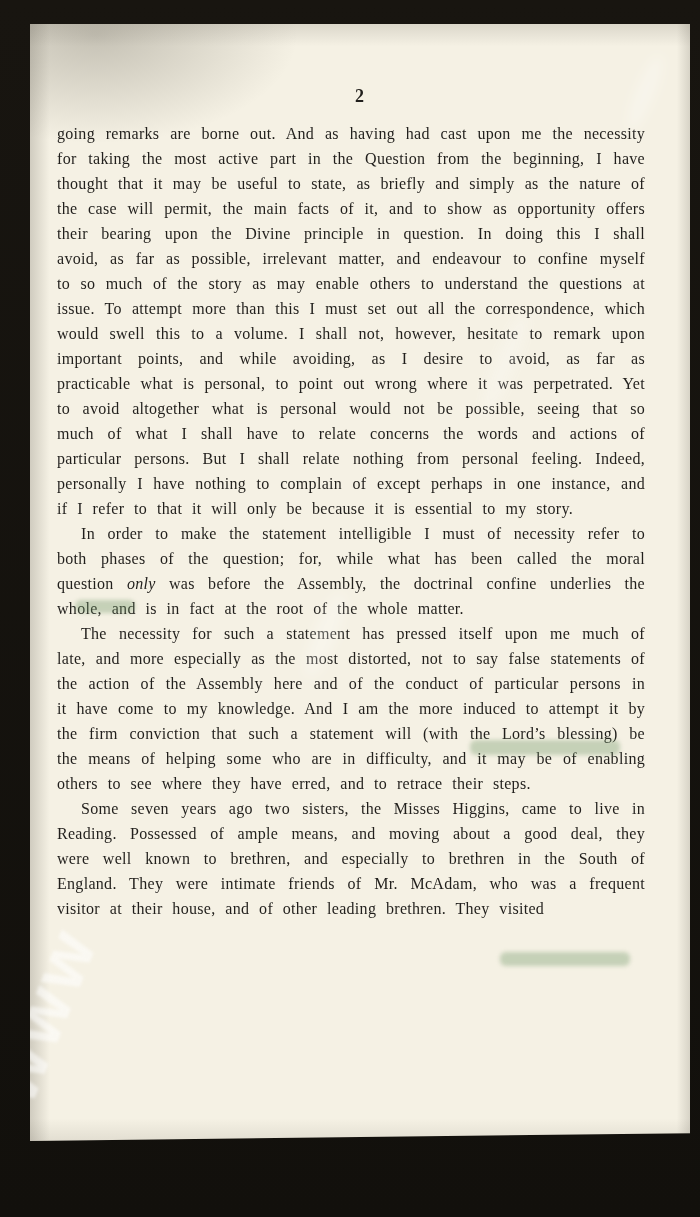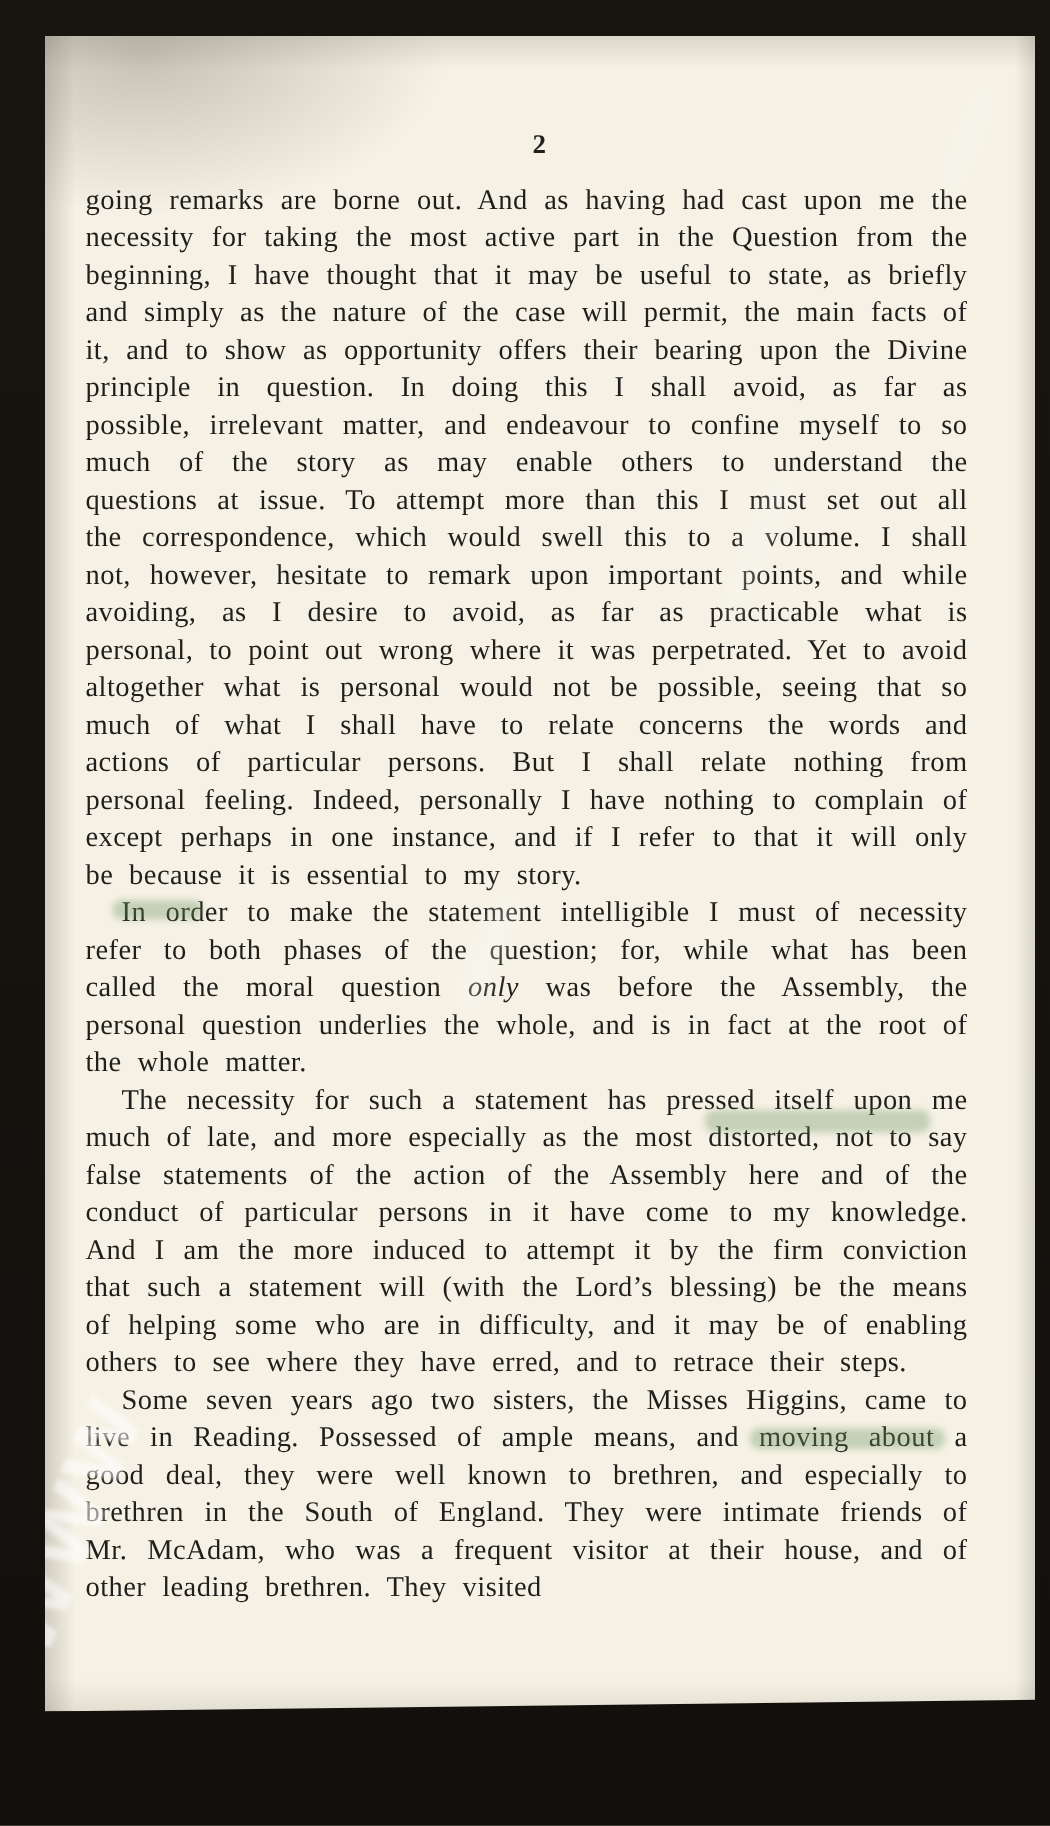--- a/index.html
+++ b/index.html
@@ -38,21 +38,21 @@
     text-align: center;
     font-size: 18px;
     font-weight: 700;
     color: #211f1c;
     letter-spacing: 1px;
   }
   .body-text {
     position: relative;
     padding: 0 45px 0 27px;
     color: #211f1c;
-    font-size: 19px;
+    font-size: 16px;
     line-height: 25px;
     text-align: justify;
     word-spacing: 5.5px;
     letter-spacing: 0.3px;
   }
   .para {
     margin: 0;
     text-indent: 24px;
   }
   .para.no-indent {
@@ -104,21 +104,21 @@
 <body>
 
 <div class="scan">
   <div class="paper">
 
     <div class="page-number">2</div>
 
     <div class="body-text">
       <p class="para no-indent">going remarks are borne out.  And as having had cast upon me the necessity for taking the most active part in the Question from the beginning, I have thought that it may be useful to state, as briefly and simply as the nature of the case will permit, the main facts of it, and to show as opportunity offers their bearing upon the Divine principle in question.  In doing this I shall avoid, as far as possible, irrelevant matter, and endeavour to confine myself to so much of the story as may enable others to understand the questions at issue.  To attempt more than this I must set out all the correspondence, which would swell this to a volume.  I shall not, however, hesitate to remark upon important points, and while avoiding, as I desire to avoid, as far as practicable what is personal, to point out wrong where it was perpetrated.  Yet to avoid altogether what is personal would not be possible, seeing that so much of what I shall have to relate concerns the words and actions of particular persons.  But I shall relate nothing from personal feeling.  Indeed, personally I have nothing to complain of except perhaps in one instance, and if I refer to that it will only be because it is essential to my story.</p>
 
-      <p class="para"><span>In order to make the statement intelligible I must of necessity refer to both phases of the question; for, while what has been called the moral question </span><em>only</em><span> was before the Assembly, the personal question underlies the whole, and is in fact at the root of the whole matter.</span></p>
+      <p class="para"><span>In order to make the statement intelligible I must of necessity refer to both phases of the question; for, while what has been called the moral question </span><em>only</em><span> was before the Assembly, the doctrinal confine underlies the whole, and is in fact at the root of the whole matter.</span></p>
 
       <p class="para">The necessity for such a statement has pressed itself upon me much of late, and more especially as the most distorted, not to say false statements of the action of the Assembly here and of the conduct of particular persons in it have come to my knowledge.  And I am the more induced to attempt it by the firm conviction that such a statement will (with the Lord’s blessing) be the means of helping some who are in difficulty, and it may be of enabling others to see where they have erred, and to retrace their steps.</p>
 
       <p class="para">Some seven years ago two sisters, the Misses Higgins, came to live in Reading.  Possessed of ample means, and moving about a good deal, they were well known to brethren, and especially to brethren in the South of England.  They were intimate friends of Mr. McAdam, who was a frequent visitor at their house, and of other leading brethren.  They visited</p>
     </div>
 
     <div class="watermark">www</div>
 
     <div class="streak s1"></div>
     <div class="streak s2"></div>

